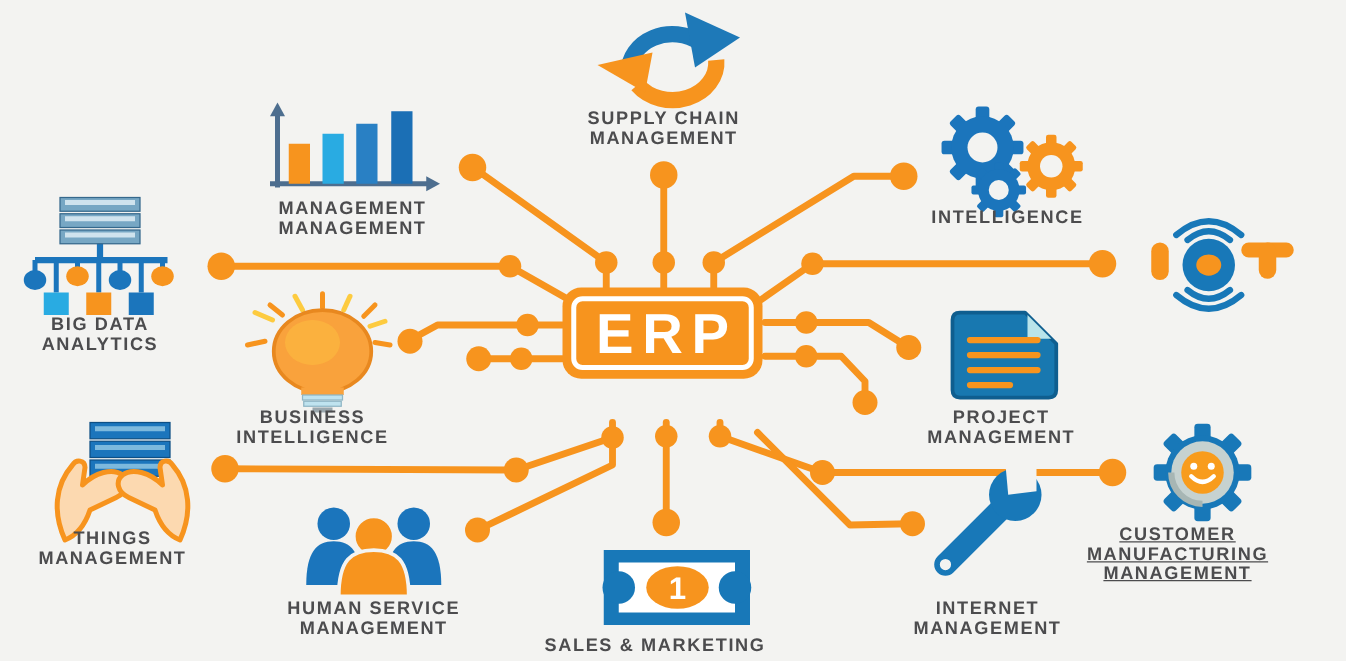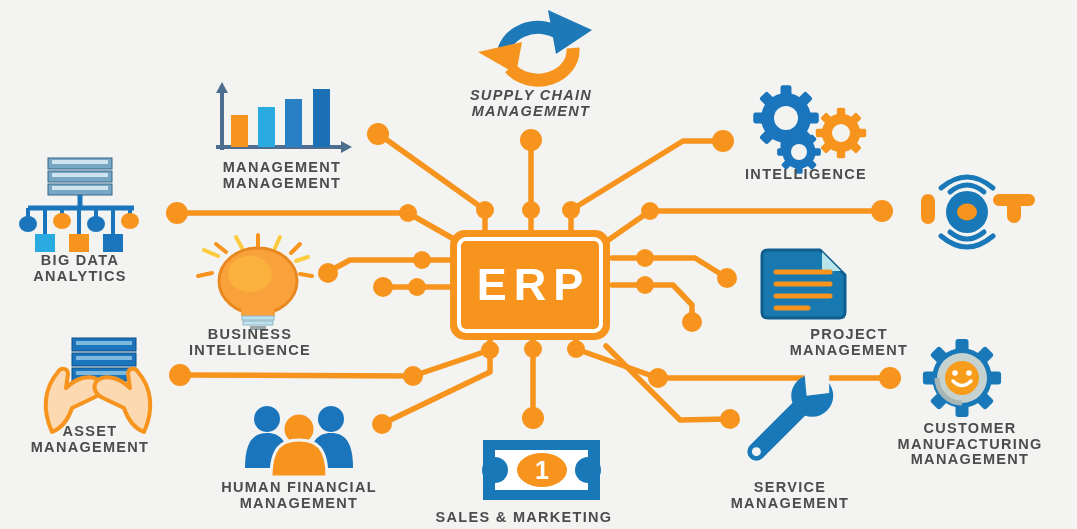--- a/index.html
+++ b/index.html
@@ -2,21 +2,21 @@
 <html><head>
 <meta charset="utf-8">
 <style>
   html,body{margin:0;padding:0;}
   #stage{position:relative;width:1077px;height:529px;background:#f3f3f1;overflow:hidden;
          font-family:"Liberation Sans",sans-serif;}
   .label{position:absolute;transform:translateX(-50%);text-align:center;
          font-weight:bold;font-size:14.5px;line-height:15.5px;letter-spacing:1.3px;
          color:#4c4c4e;white-space:nowrap;}
   .label span{display:block;}
-  #erp-box{position:absolute;left:450px;top:230px;width:160px;height:110px;
+  #erp-box{position:absolute;left:450px;top:230px;width:160px;height:73px;
            background:#F7941E;border-radius:15px;}
   #erp-box .inner{position:absolute;inset:7px;border:4px solid #fff;border-radius:9px;}
   #erp-box .erp-text{position:absolute;inset:0;display:flex;align-items:center;justify-content:center;
            color:#fff;font-weight:bold;font-size:45px;letter-spacing:7px;padding-left:7px;}
   svg{position:absolute;left:0;top:0;}
 </style>
 </head>
 <body>
 
 <div id="stage">
@@ -241,57 +241,57 @@
       <line x1="776" y1="308" x2="808" y2="308"></line>
     </g>
   </g>
 </svg>
 
 <div id="erp-box">
   <div class="inner"></div>
   <div class="erp-text">ERP</div>
 </div>
 
-<div class="label" style="left:531px;top:88px;font-style:italic;">
+<div class="label" style="left:531px;top:88px;">
   <span>SUPPLY CHAIN</span>
   <span>MANAGEMENT</span>
 </div>
 <div class="label" style="left:282px;top:160px;">
   <span>MANAGEMENT</span>
   <span>MANAGEMENT</span>
 </div>
 <div class="label" style="left:806px;top:167px;">
   <span>INTELLIGENCE</span>
 </div>
 <div class="label" style="left:250px;top:327px;">
   <span>BUSINESS</span>
   <span>INTELLIGENCE</span>
 </div>
 <div class="label" style="left:80px;top:253px;">
   <span>BIG DATA</span>
   <span>ANALYTICS</span>
 </div>
 <div class="label" style="left:90px;top:424px;">
-  <span>ASSET</span>
+  <span>THINGS</span>
   <span>MANAGEMENT</span>
 </div>
 <div class="label" style="left:299px;top:480px;">
-  <span>HUMAN FINANCIAL</span>
+  <span>HUMAN SERVICE</span>
   <span>MANAGEMENT</span>
 </div>
 <div class="label" style="left:524px;top:510px;">
   <span>SALES &amp; MARKETING</span>
 </div>
 <div class="label" style="left:790px;top:480px;">
-  <span>SERVICE</span>
-  <span>MANAGEMENT</span>
-</div>
-<div class="label" style="left:970px;top:421px;">
+  <span>INTERNET</span>
+  <span>MANAGEMENT</span>
+</div>
+<div class="label" style="left:942px;top:421px;text-decoration:underline;">
   <span>CUSTOMER</span>
   <span>MANUFACTURING</span>
   <span>MANAGEMENT</span>
 </div>
-<div class="label" style="left:801px;top:327px;margin-left:48px;">
+<div class="label" style="left:801px;top:327px;">
   <span>PROJECT</span>
   <span>MANAGEMENT</span>
 </div>
 
 </div>
 
 </body></html>

